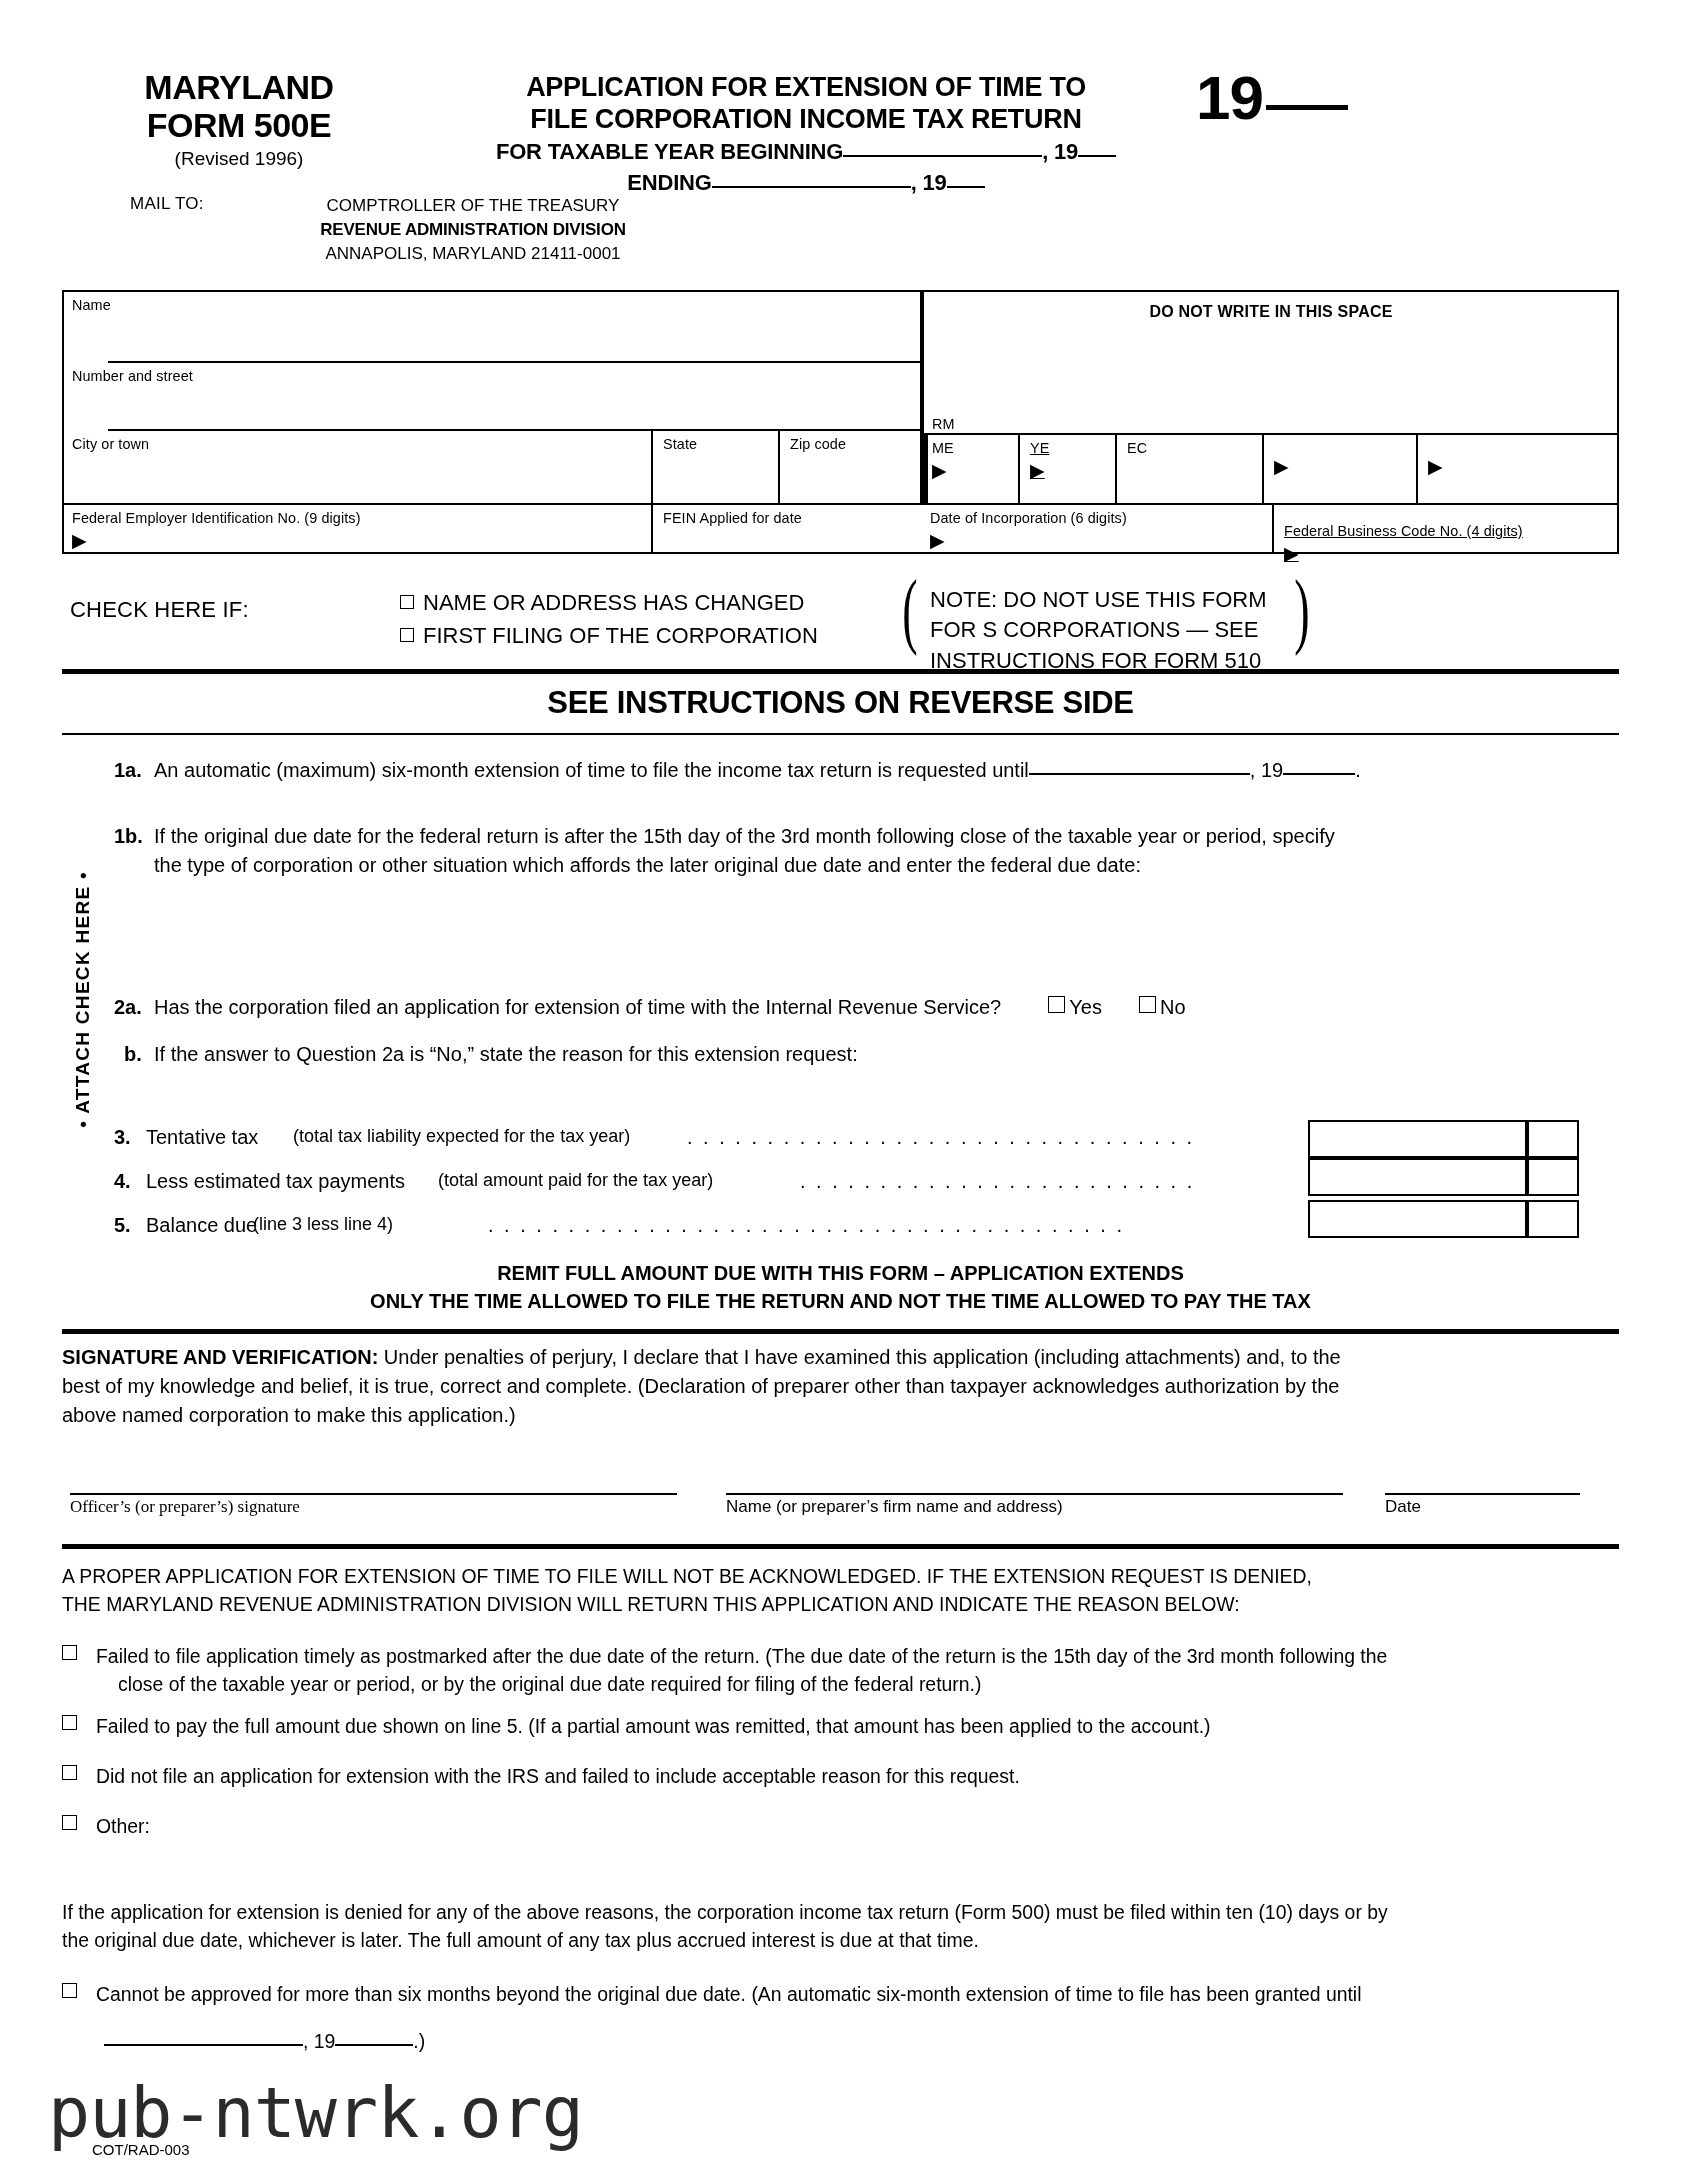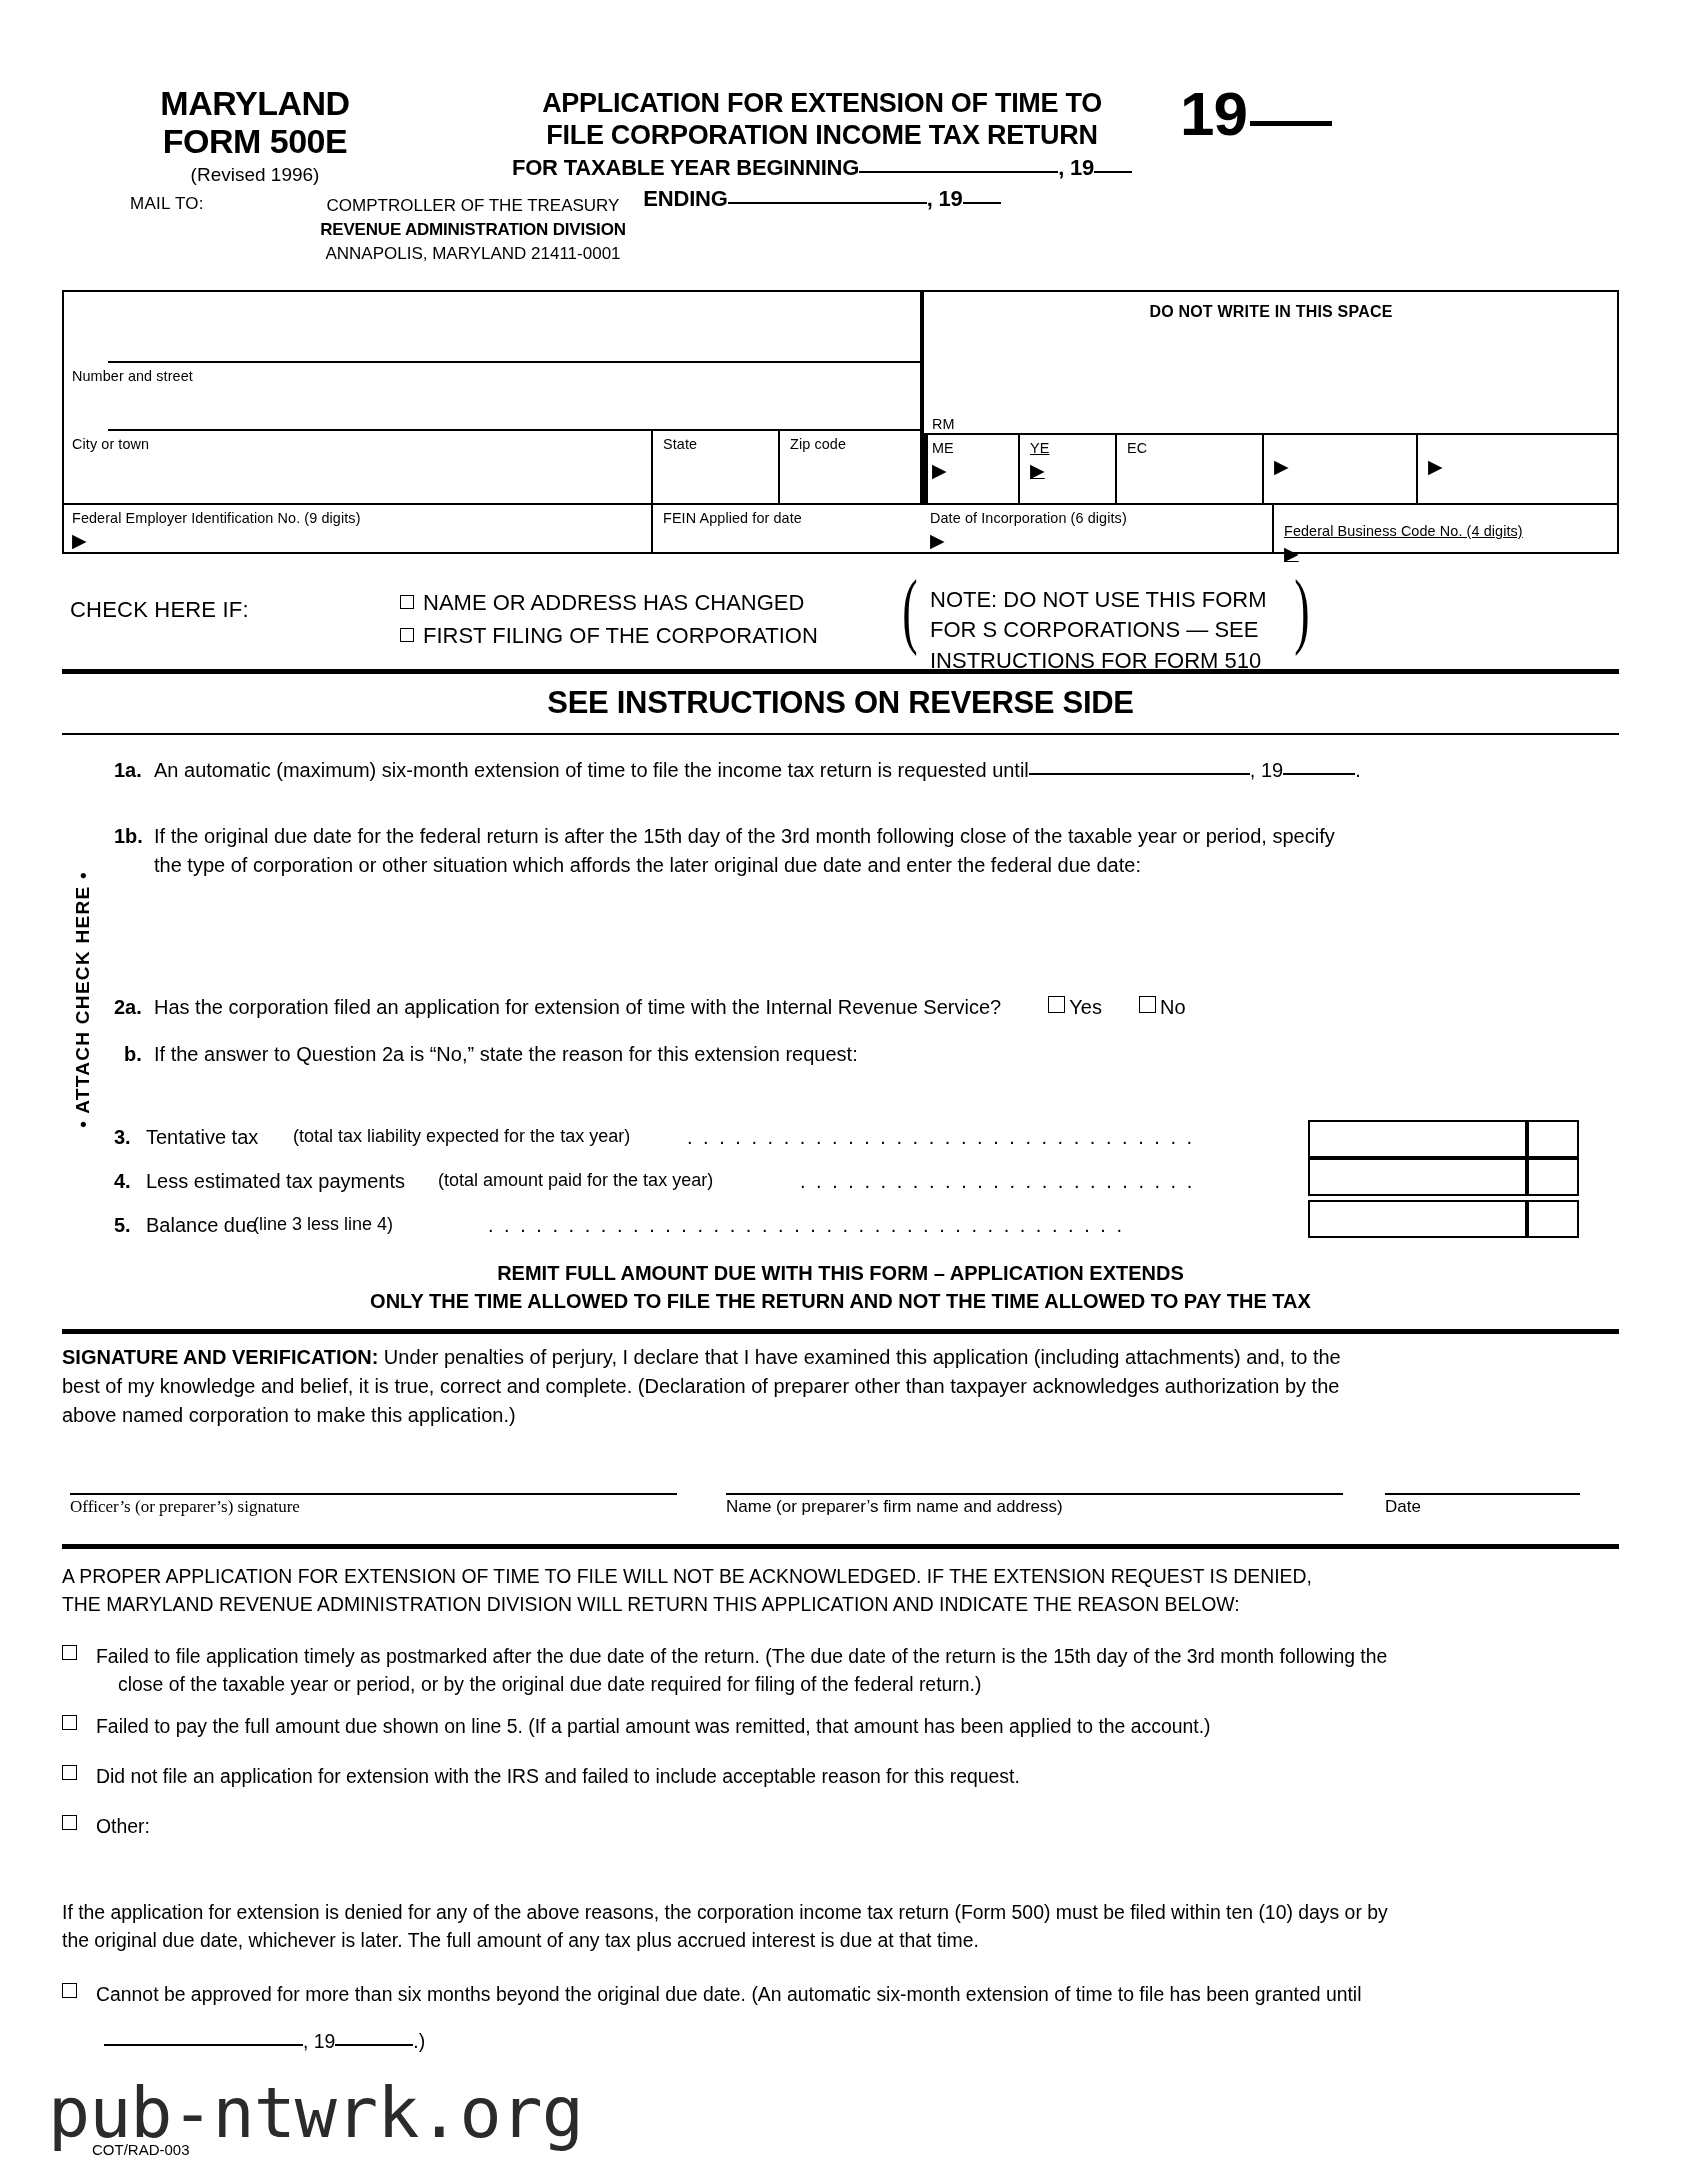--- a/index.html
+++ b/index.html
@@ -3,21 +3,21 @@
 <meta charset="utf-8">
 <style>
   * { box-sizing: border-box; }
   html, body { margin:0; padding:0; background:#fff; }
   body {
     width:1683px; height:2177px;
     font-family:"Liberation Sans", sans-serif;
     color:#000; position:relative;
     -webkit-font-smoothing:antialiased;
   }
-  .page { position:relative; width:1420px; height:2177px; padding:16px; }
+  .page { position:relative; width:1420px; height:2177px; padding:0; }
 
   
   .hdr { position:relative; height:199px; }
   .hdr-left { position:absolute; left:75px; top:68px; width:328px; text-align:center; }
   .md-title { font-size:34px; font-weight:bold; letter-spacing:-0.5px; line-height:1.12; }
   .md-rev { font-size:19px; margin-top:4px; }
   .mailto-wrap { position:absolute; left:75px; top:194px; width:617px; font-size:17px; }
   .mailto-lbl { position:absolute; left:55px; top:0; letter-spacing:0.3px; }
   .mailto-lines { margin-left:179px; text-align:center; line-height:1.42; }
   .mailto-lines .b { font-weight:bold; letter-spacing:-0.2px; }
@@ -128,20 +128,23 @@
     <div class="mailto-lines">
       <div>COMPTROLLER OF THE TREASURY</div>
       <div class="b">REVENUE ADMINISTRATION DIVISION</div>
       <div>ANNAPOLIS, MARYLAND 21411-0001</div>
     </div>
   </div>
 
   <div class="infobox">
     <div class="ol"></div>
 
+    <div class="cell" style="left:2px; top:2px; width:858px;">
+      <div class="lbl">Name</div>
+    </div>
     <div class="hline" style="left:46px; top:71px; width:814px;"></div>
 
     <div class="cell" style="left:2px; top:73px; width:858px;">
       <div class="lbl">Number and street</div>
     </div>
     <div class="hline" style="left:46px; top:139px; width:814px;"></div>
 
     <div class="cell" style="left:2px; top:141px; width:535px;">
       <div class="lbl">City or town</div>
     </div>

